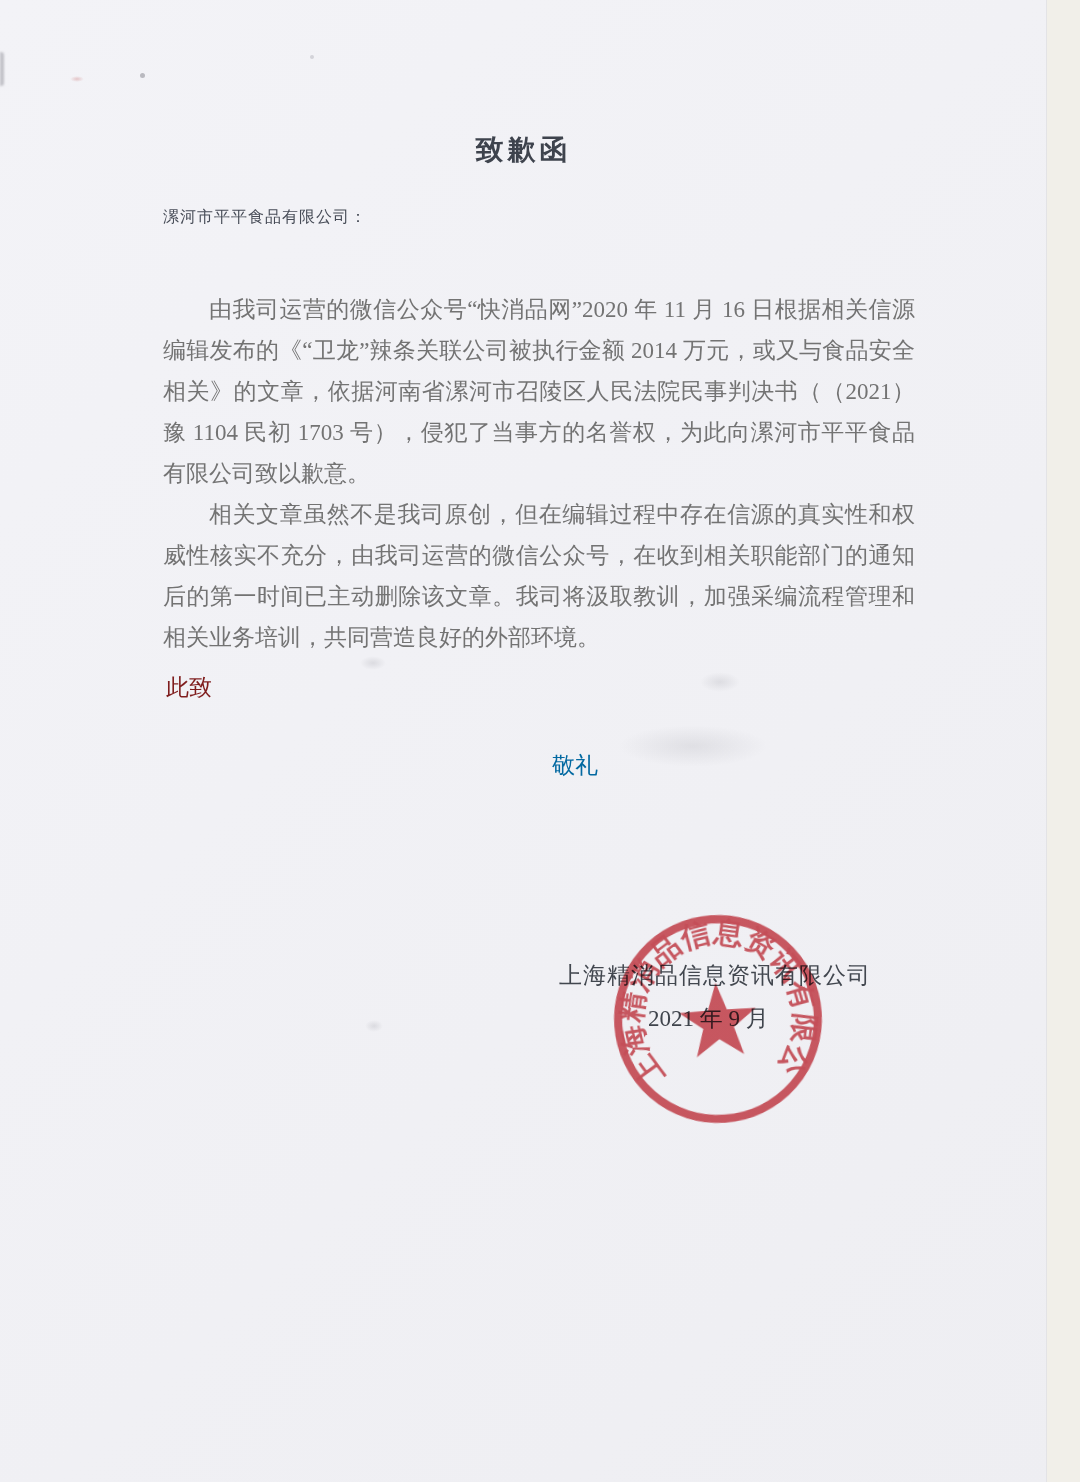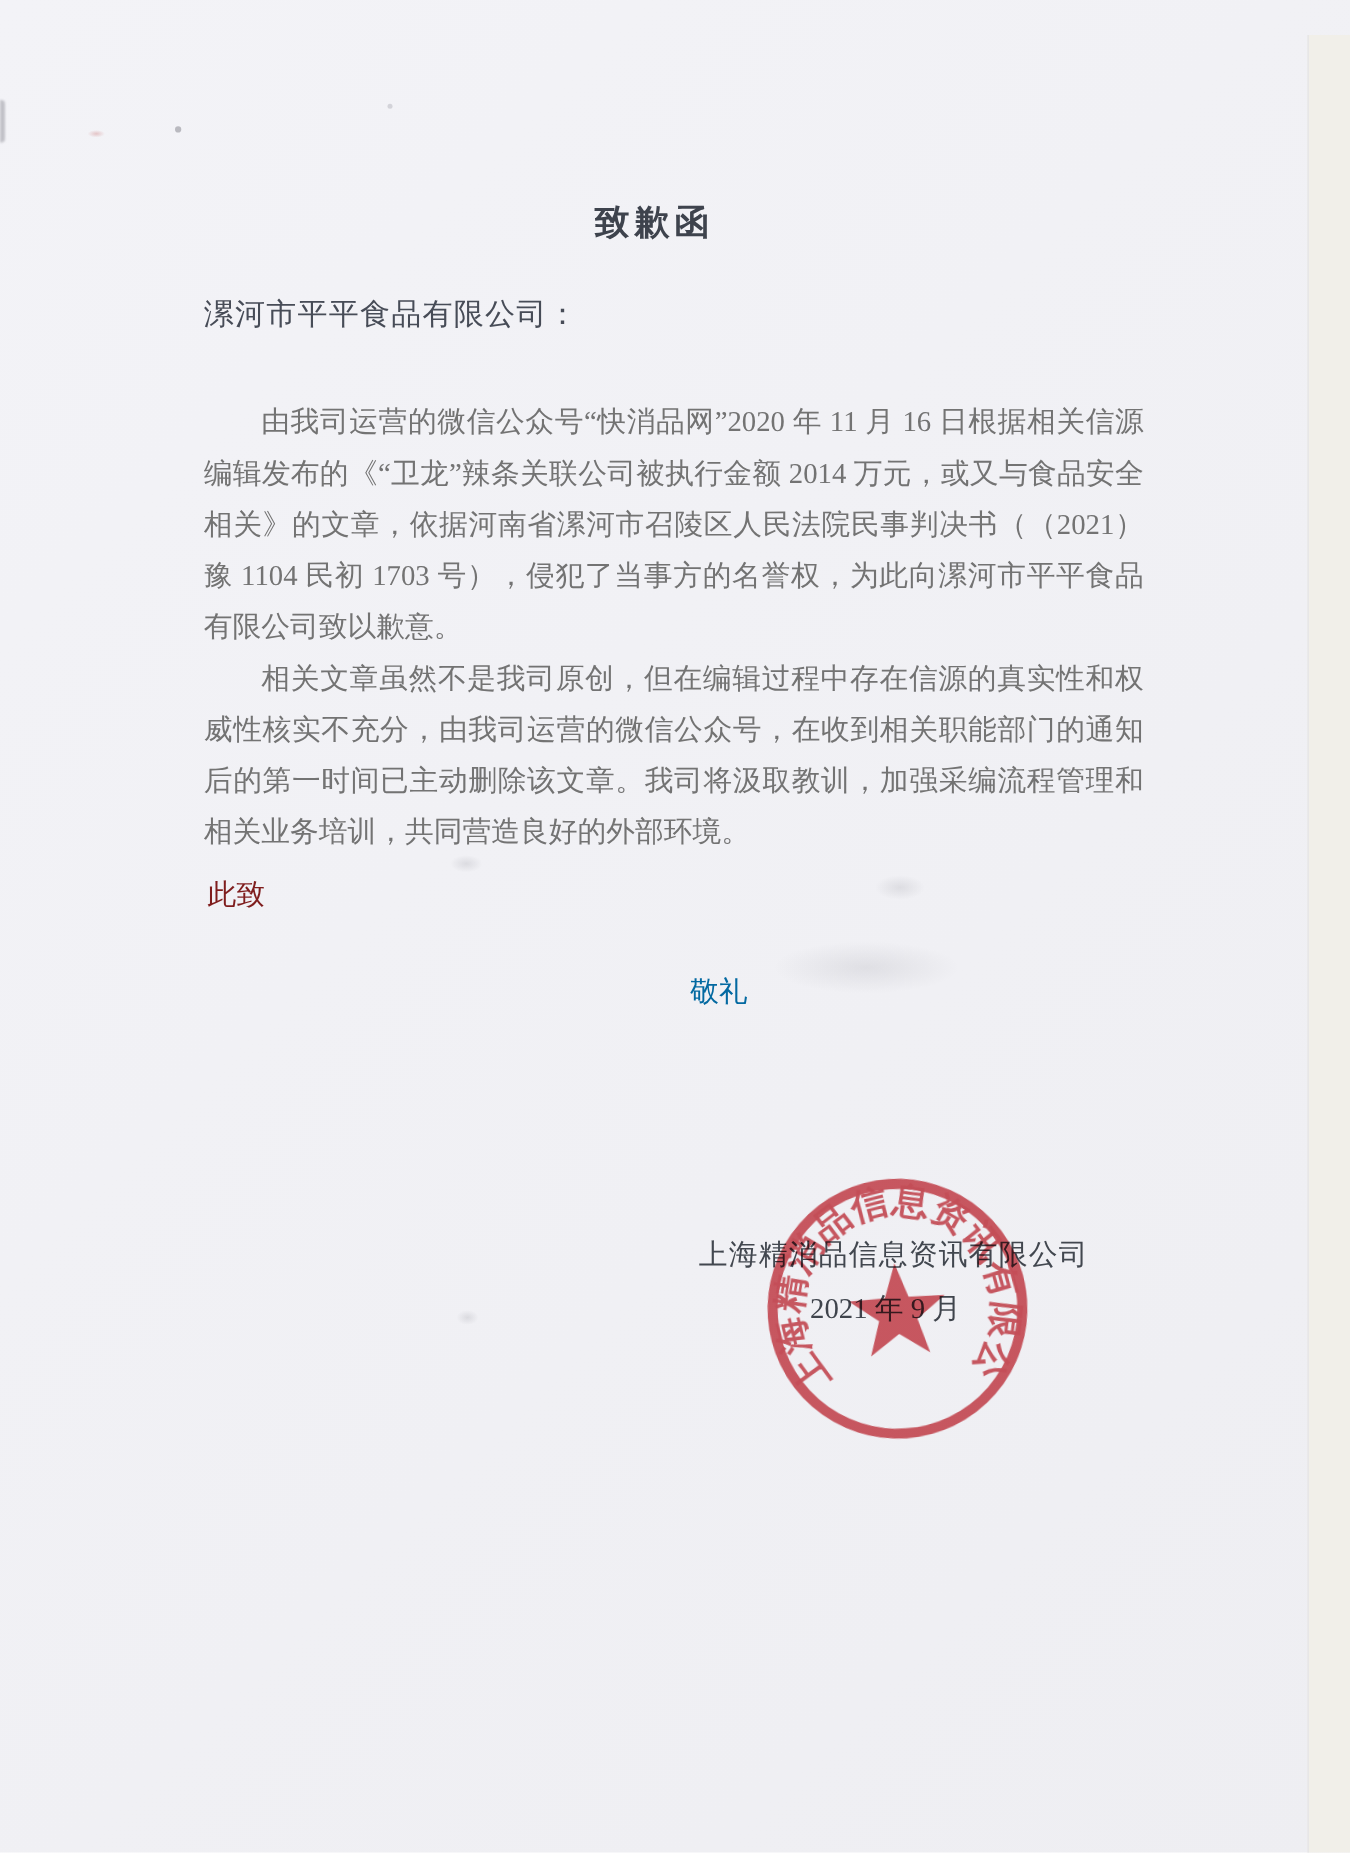--- a/index.html
+++ b/index.html
@@ -4,21 +4,21 @@
 <style>
   html, body { margin: 0; padding: 0; }
   body {
     width: 1080px; height: 1482px;
     position: relative;
     overflow: hidden;
     background: linear-gradient(135deg, #f3f3f7 0%, #f0f0f4 60%, #eeeef2 100%);
     font-family: "Liberation Serif", "DejaVu Serif", serif;
     color: #4b505b;
   }
-  .page { position: absolute; inset: 0; margin-top: 28px; }
+  .page { position: absolute; inset: 0; }
 
   
   .edge-band {
     position: absolute; top: 0; right: 0; width: 33px; height: 1482px;
     background: #f1efe9;
     border-left: 1px solid #e3e3e6;
   }
   .edge-sliver {
     position: absolute; left: 0; top: 52px; width: 4px; height: 34px;
     background: #9a9aa2; opacity: .55; border-radius: 0 3px 3px 0;
@@ -28,21 +28,21 @@
   .doc-title {
     position: absolute; top: 131px; left: 0; width: 1047px;
     text-align: center;
     font-family: "Liberation Sans", "DejaVu Sans", sans-serif;
     font-weight: 700; font-size: 28px; letter-spacing: 4px;
     color: #3e434d;
   }
 
   .recipient {
     position: absolute; top: 207px; left: 163px;
-    font-size: 24px; letter-spacing: 1px; color: #474c57; text-align: right;
+    font-size: 16px; letter-spacing: 1px; color: #474c57; text-align: right;
   }
 
   .body-text {
     position: absolute; top: 289px; left: 163px; width: 752px;
   }
   .body-text p {
     margin: 0; padding: 0;
     font-size: 23px; line-height: 41px;
     text-align: justify; text-justify: inter-ideograph;
     text-indent: 2em;

